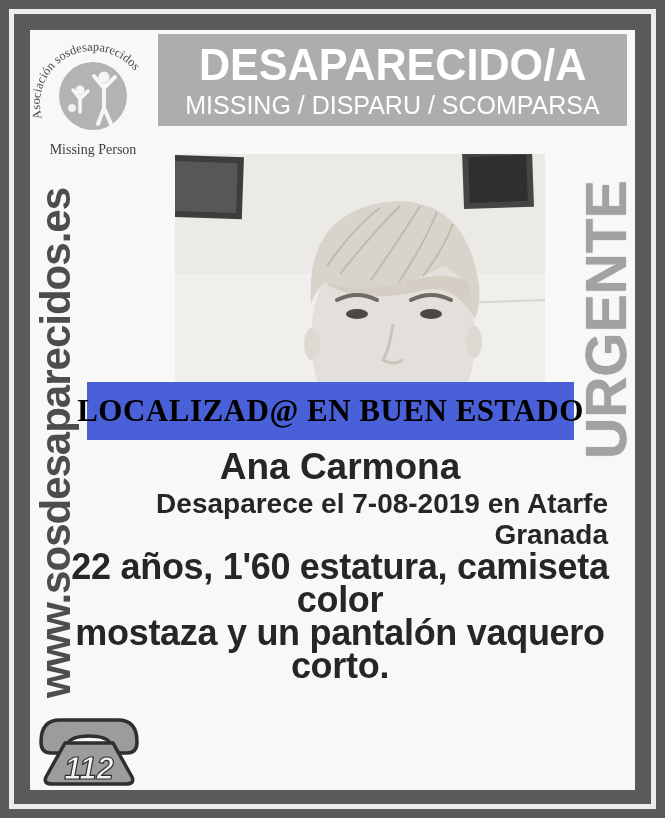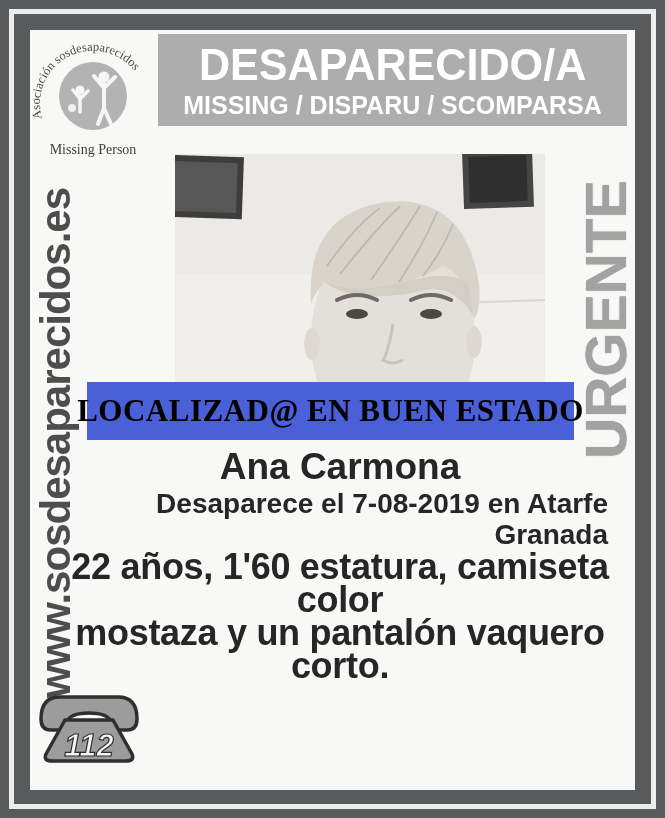--- a/index.html
+++ b/index.html
@@ -29,21 +29,21 @@
   .title-box{
     position:absolute;left:128px;top:4px;width:469px;height:92px;
     background:var(--title-box-gray);display:flex;flex-direction:column;
     align-items:center;justify-content:center;gap:4px;
   }
   .title-box .title{
     color:#fff;font-weight:bold;font-size:44px;letter-spacing:0px;
     line-height:46px;white-space:nowrap;transform:scaleX(0.98);
   }
   .title-box .subtitle{
-    color:#fff;font-weight:bold;font-size:25px;line-height:27px;white-space:nowrap;
+    color:#fff;font-weight:normal;font-size:25px;line-height:27px;white-space:nowrap;
   }
   .side-url{
     position:absolute;left:0px;top:133px;width:52px;height:560px;
     writing-mode:vertical-rl;transform:rotate(180deg);
     display:flex;align-items:center;justify-content:center;
     font-weight:bold;font-size:42px;letter-spacing:-1px;color:var(--side-gray);
     white-space:nowrap;
   }
   .urgente{
     position:absolute;left:547px;top:150px;width:58px;height:280px;
@@ -72,21 +72,21 @@
   }
   .desc{
     position:absolute;left:38px;top:520px;width:544px;text-align:center;
     font-weight:bold;font-size:36px;line-height:33px;color:var(--ink);
     letter-spacing:-0.3px;
   }
   .med{
     position:absolute;left:40px;top:612px;width:540px;text-align:center;
     font-weight:bold;font-size:30px;color:var(--muted-gray);letter-spacing:1px;
   }
-  .phone-icon{position:absolute;left:2px;top:657px;width:114px;height:80px;}
+  .phone-icon{position:absolute;left:2px;top:680px;width:114px;height:80px;}
   .contact{
     position:absolute;left:100px;top:702px;width:508px;text-align:center;
     font-weight:bold;color:#2e2e2e;font-size:25px;line-height:29px;
     letter-spacing:-0.5px;white-space:pre;
   }
 </style>
 </head>
 <body>
 
 <div class="poster">

